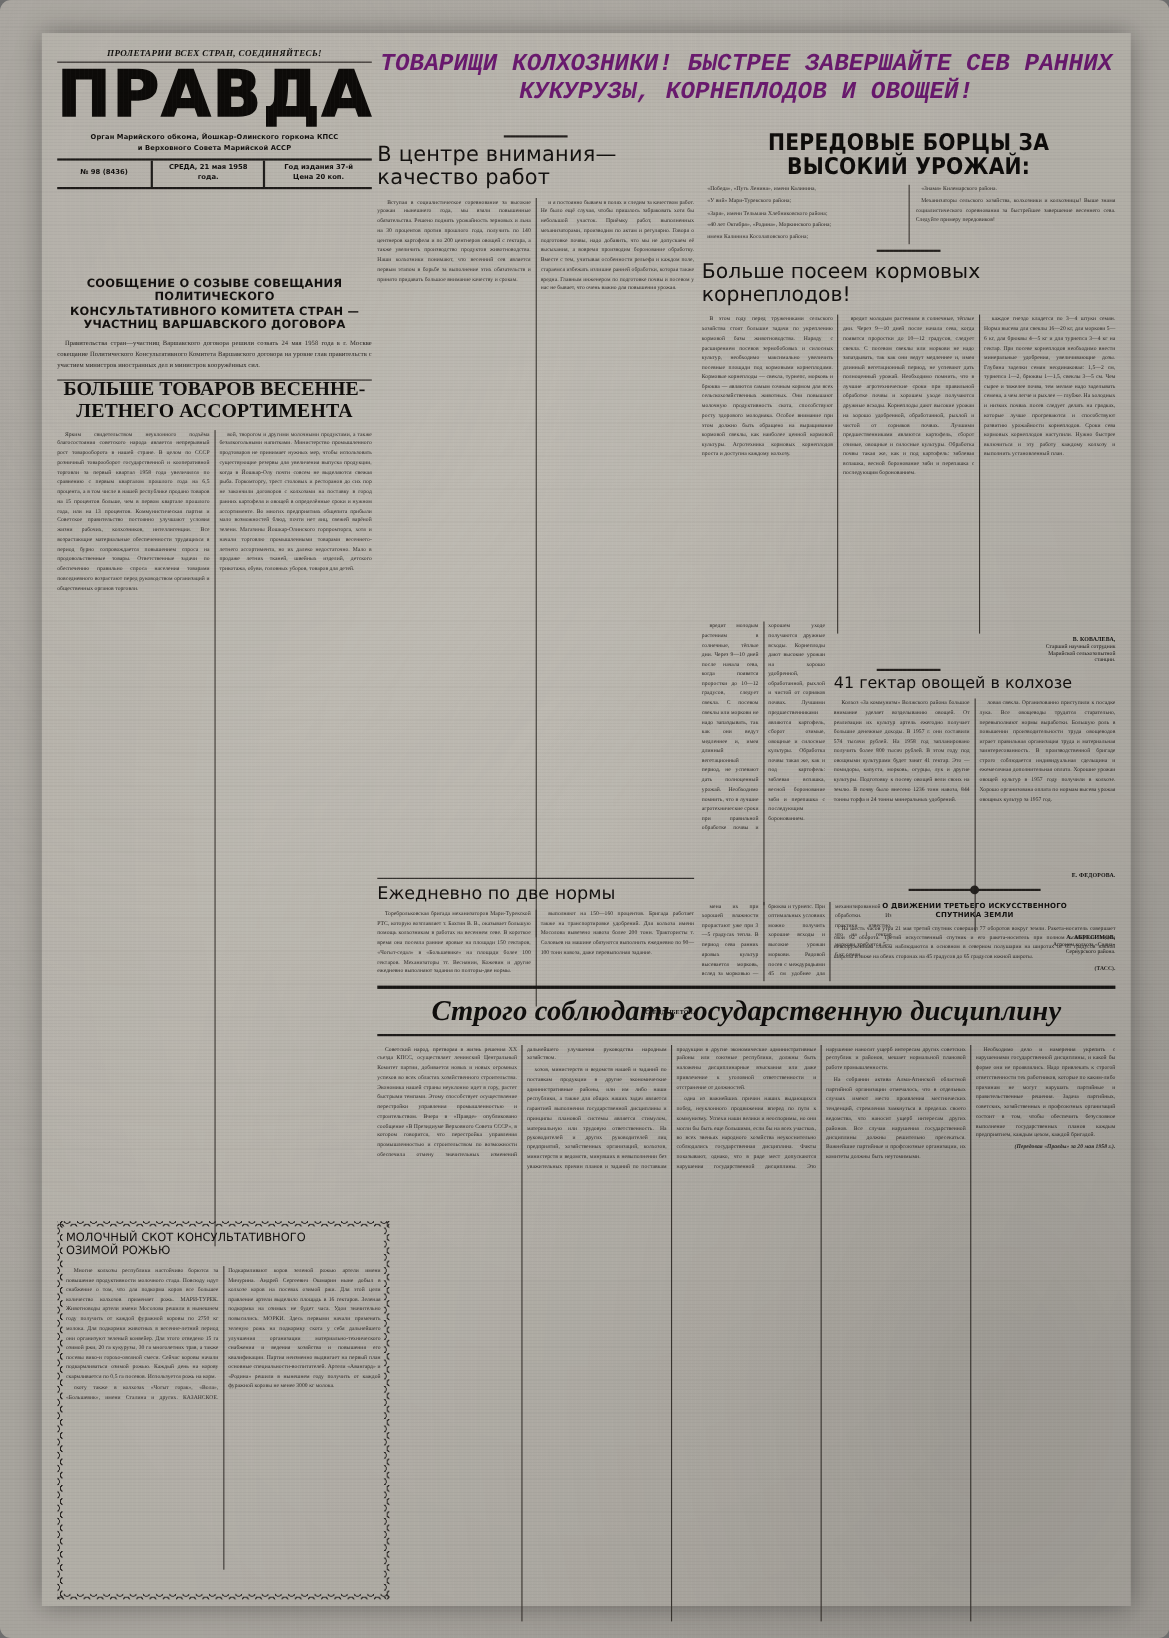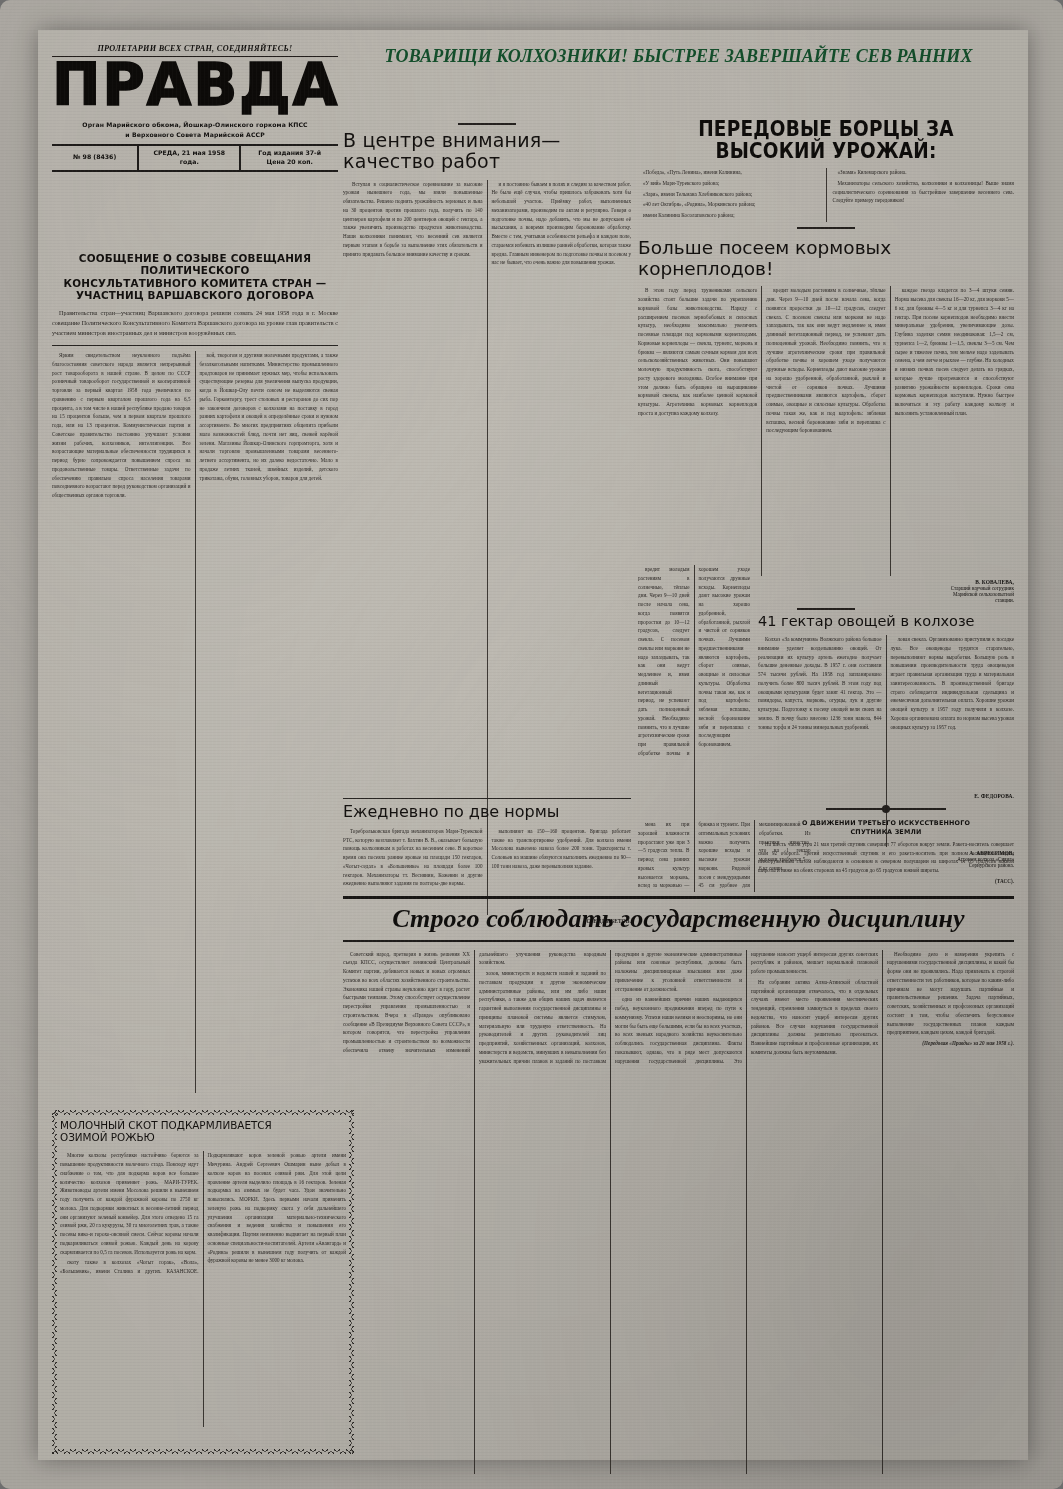--- a/index.html
+++ b/index.html
@@ -141,27 +141,27 @@
   }
   .issue-num { width: 27%; border-right: 2px solid #201d1b; }
   .issue-date { flex: 1; border-right: 2px solid #201d1b; }
   .issue-price { width: 31%; }
 
   
   .banner {
     position: absolute;
     left: 305px; top: 16px; width: 671px;
     text-align: center;
-    font-family: Liberation Serif, serif;
+    font-family: Liberation Mono, monospace;
     font-style: italic;
     font-weight: bold;
-    font-size: 18px;
+    font-size: 22px;
     line-height: 1.14;
     letter-spacing: .005em;
-    color: #14532d;
+    color: #701a75;
   }
 
   .hl-serif-caps {
     text-align: center;
     font-family: "DejaVu Sans", sans-serif;
     font-weight: bold;
     letter-spacing: .02em;
     line-height: 1.18;
     color: #14110f;
   }
@@ -262,20 +262,21 @@
           <div>
             <div>Год издания 37-й</div>
             <div>Цена 20 коп.</div>
           </div>
         </div>
       </div>
     </div>
 
     <div class="banner">
       <div>ТОВАРИЩИ КОЛХОЗНИКИ! БЫСТРЕЕ ЗАВЕРШАЙТЕ СЕВ РАННИХ</div>
+      <div>КУКУРУЗЫ, КОРНЕПЛОДОВ И ОВОЩЕЙ!</div>
     </div>
 
     <div class="abs" style="left:305px; top:88px; width:288px;">
       <div class="dash-short"></div>
       <div class="hl-light" style="font-size:19px; letter-spacing:.01em;">
         <div>В  центре  внимания—</div>
         <div>качество  работ</div>
       </div>
       <div class="body-text cols2 colrule lead-indent" style="margin-top:7px; height:672px;">
         <p>Вступая в социалистическое соревнование за высокие урожаи нынешнего года, мы взяли повышенные обязательства. Решено поднять урожайность зерновых и льна на 30 процентов против прошлого года, получить по 140 центнеров картофеля и по 200 центнеров овощей с гектара, а также увеличить производство продуктов животноводства. Наши колхозники понимают, что весенний сев является первым этапом в борьбе за выполнение этих обязательств и принято придавать большое внимание качеству и срокам.</p>
@@ -353,33 +354,37 @@
         <div>КОНСУЛЬТАТИВНОГО КОМИТЕТА СТРАН —</div>
         <div>УЧАСТНИЦ ВАРШАВСКОГО ДОГОВОРА</div>
       </div>
       <div class="body-text" style="margin-top:7px; font-size:6px; line-height:1.7;">
         <p>Правительства стран—участниц Варшавского договора решили созвать 24 мая 1958 года в г. Москве совещание Политического Консультативного Комитета Варшавского договора на уровне глав правительств с участием министров иностранных дел и министров вооружённых сил.</p>
       </div>
       <div class="hairline" style="margin-top:6px;"></div>
     </div>
 
     <div class="abs" style="left:14px; top:314px; width:286px;">
+      <div class="hl-slab" style="font-size:18px; letter-spacing:.005em;">
+        <div>БОЛЬШЕ ТОВАРОВ ВЕСЕННЕ-</div>
+        <div>ЛЕТНЕГО АССОРТИМЕНТА</div>
+      </div>
       <div class="body-text cols2 colrule" style="margin-top:7px; height:742px;">
         <p>Ярким свидетельством неуклонного подъёма благосостояния советского народа является непрерывный рост товарооборота в нашей стране. В целом по СССР розничный товарооборот государственной и кооперативной торговли за первый квартал 1958 года увеличился по сравнению с первым кварталом прошлого года на 6,5 процента, а в том числе в нашей республике продано товаров на 15 процентов больше, чем в первом квартале прошлого года, или на 13 процентов. Коммунистическая партия и Советское правительство постоянно улучшают условия жизни рабочих, колхозников, интеллигенции. Все возрастающие материальные обеспеченности трудящихся в период бурно сопровождается повышением спроса на продовольственные товары. Ответственные задачи по обеспечению правильно спроса населения товарами повседневного возрастают перед руководством организаций и общественных органов торговли.</p>
         <p>вой, творогом и другими молочными продуктами, а также безалкогольными напитками. Министерство промышленного продтоваров не принимает нужных мер, чтобы использовать существующие резервы для увеличения выпуска продукции, когда в Йошкар-Олу почти совсем не выделяются свежая рыба. Горкомторгу, трест столовых и ресторанов до сих пор не закончили договоров с колхозами на поставку в город ранних картофеля и овощей в определённые сроки и нужном ассортименте. Во многих предприятиях общепита прибыли мало возможностей блюд, почти нет яиц, свежей варёной зелени. Магазины Йошкар-Олинского горпромторга, хотя и начали торговлю промышленными товарами весеннего-летнего ассортимента, но их далеко недостаточно. Мало в продаже летних тканей, швейных изделий, детского трикотажа, обуви, головных уборов, товаров для детей.</p>
       </div>
     </div>
 
     <div class="abs wavy-box" style="left:14px; top:1080px; width:286px; height:330px;">
       <span class="wavy-t"></span>
       <span class="wavy-b"></span>
       <span class="wavy-l"></span>
       <span class="wavy-r"></span>
       <div class="hl-light" style="font-size:10.4px; margin-top:4px;">
-        <div>МОЛОЧНЫЙ СКОТ ПОДКАРМЛИВАЕТСЯ</div>
+        <div>МОЛОЧНЫЙ СКОТ КОНСУЛЬТАТИВНОГО</div>
         <div>ОЗИМОЙ РОЖЬЮ</div>
       </div>
       <div class="body-text cols2 colrule" style="margin-top:8px; height:276px;">
         <p>Многие колхозы республики настойчиво борются за повышение продуктивности молочного стада. Повсюду идут снабжение о том, что для подкорма коров все большее количество колхозов применяет рожь. МАРИ-ТУРЕК. Животноводы артели имени Мосолова решили в нынешнем году получить от каждой фуражной коровы по 2750 кг молока. Для подкормки животных в весенне-летний период они организуют зеленый конвейер. Для этого отведено 15 га озимой ржи, 20 га кукурузы, 30 га многолетних трав, а также посевы вико-и горохо-овсяной смеси. Сейчас коровы начали подкармливаться озимой рожью. Каждый день на корову скармливается по 0,5 га посевов. Используется рожь на корм.</p>
         <p>скоту также в колхозах «Чогыт горак», «Вола», «Большевик», имени Сталина и других. КАЗАНСКОЕ. Подкармливают коров зеленой рожью артели имени Мичурина. Андрей Сергеевич Ошмарин ныне добыл в колхозе коров на посевах озимой ржи. Для этой цели правление артели выделило площадь в 16 гектаров. Зеленая подкормка на озимых не будет часа. Удои значительно повысились. МОРКИ. Здесь первыми начали применять зеленую рожь на подкормку скота у себя дальнейшего улучшения организации материально-технического снабжения и ведения хозяйства и повышения его квалификации. Партия неизменно выдвигает на первый план основные специальности-воспитателей. Артели «Авангард» и «Родина» решили в нынешнем году получить от каждой фуражной коровы не менее 3000 кг молока.</p>
       </div>
     </div>
 
     <div class="abs" style="left:305px; top:768px; width:288px;">
       <div class="hairline" style="margin-bottom:4px;"></div>

